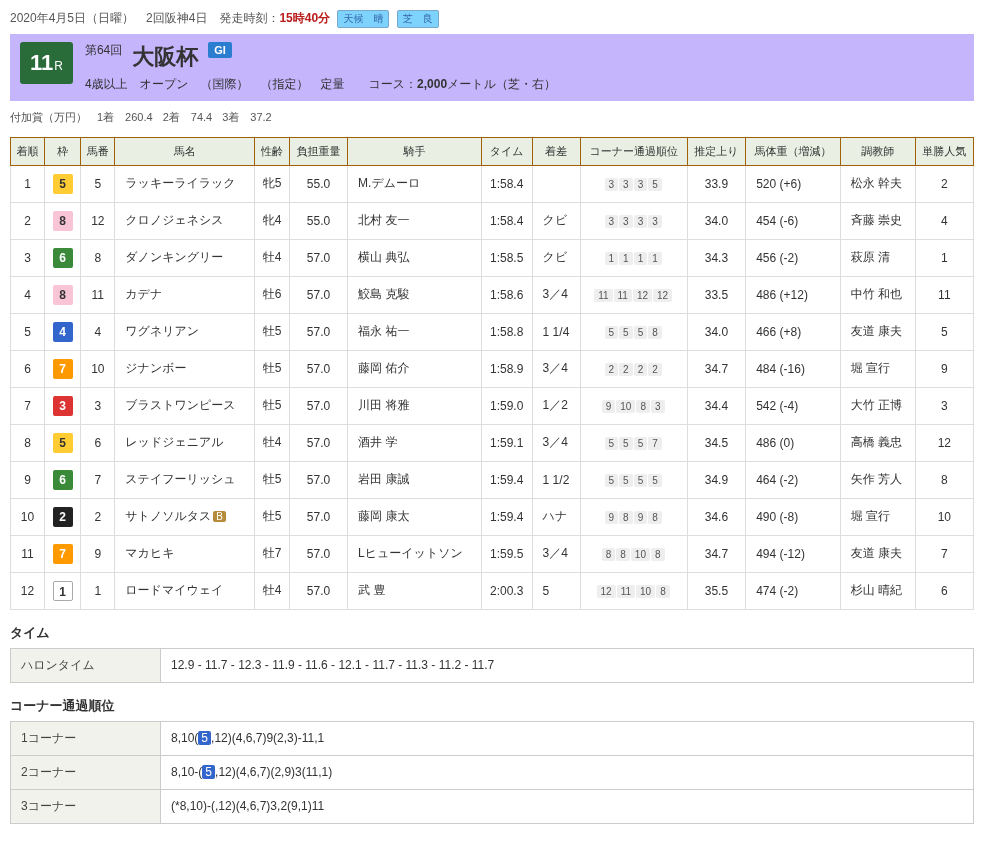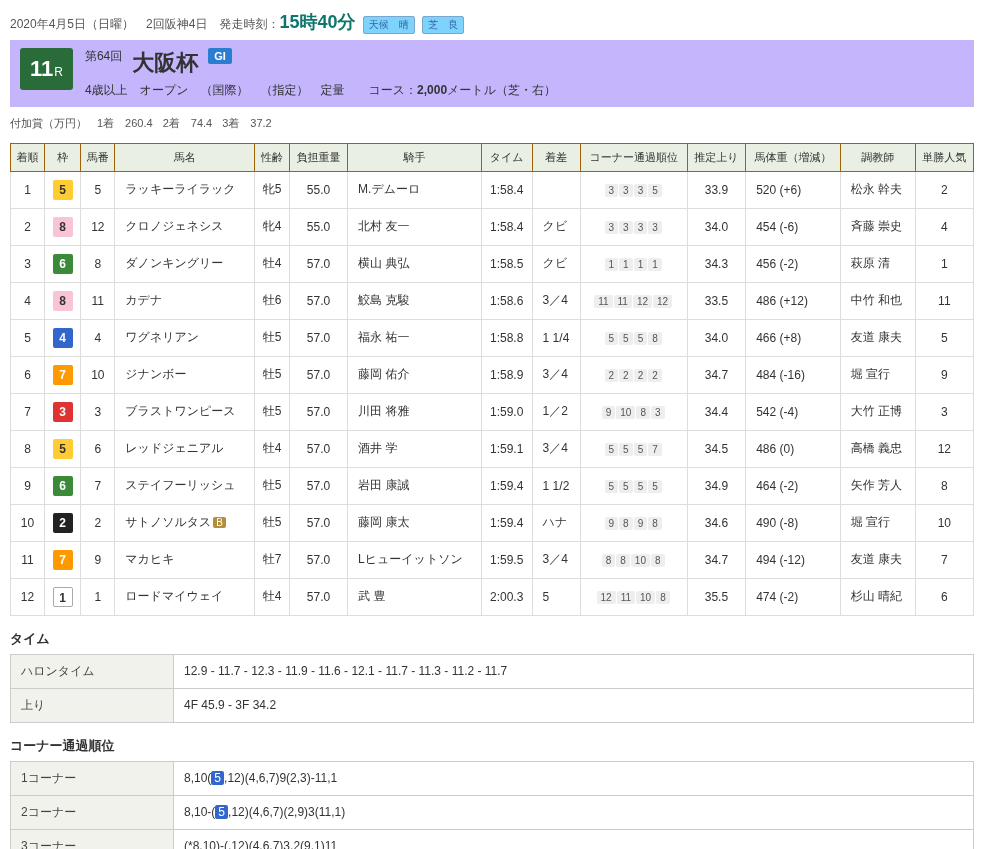--- a/index.html
+++ b/index.html
@@ -10,21 +10,21 @@
     font-size: 12px;
     color: #333;
     background: #fff;
     width: 984px;
   }
   .header-line {
     font-size: 12px;
     color: #555;
     margin-bottom: 6px;
   }
-  .header-line .time { font-size: 18px; font-weight: bold; color: #0f766e; }
+  .header-line .time { font-size: 12px; font-weight: bold; color: #b91c1c; }
   .badge {
     display: inline-block;
     border: 1px solid #7aa7cc;
     background: #7dd3fc;
     color: #3366aa;
     font-size: 10px;
     padding: 1px 5px;
     margin-left: 4px;
     border-radius: 2px;
   }
@@ -137,21 +137,21 @@
     width: 100%;
     border-collapse: collapse;
     font-size: 12px;
   }
   table.sub th {
     background: #f2f2ec;
     border: 1px solid #ccc;
     padding: 8px 10px;
     font-weight: normal;
     text-align: left;
-    width: 163px;
+    width: 150px;
     color: #444;
   }
   table.sub td {
     border: 1px solid #ccc;
     padding: 8px 10px;
     text-align: left;
   }
   .hl {
     display:inline-block;
     background:#36c;
@@ -402,24 +402,20 @@
     </tbody>
 </table>
 
 <div class="section-title">タイム</div>
 <table class="sub">
   <tbody>
       <tr>
         <th>ハロンタイム</th>
         <td>12.9 - 11.7 - 12.3 - 11.9 - 11.6 - 12.1 - 11.7 - 11.3 - 11.2 - 11.7</td>
       </tr>
-  <tr>
-        <th>上り</th>
-        <td>4F 45.9 - 3F 34.2</td>
-      </tr>
 </tbody>
   </table>
 
 <div class="section-title">コーナー通過順位</div>
 <table class="sub">
   <tbody id="corner-body">
       <tr>
         <th>1コーナー</th>
         <td>8,10(<span class="hl">5</span>,12)(4,6,7)9(2,3)-11,1</td>
       </tr>

